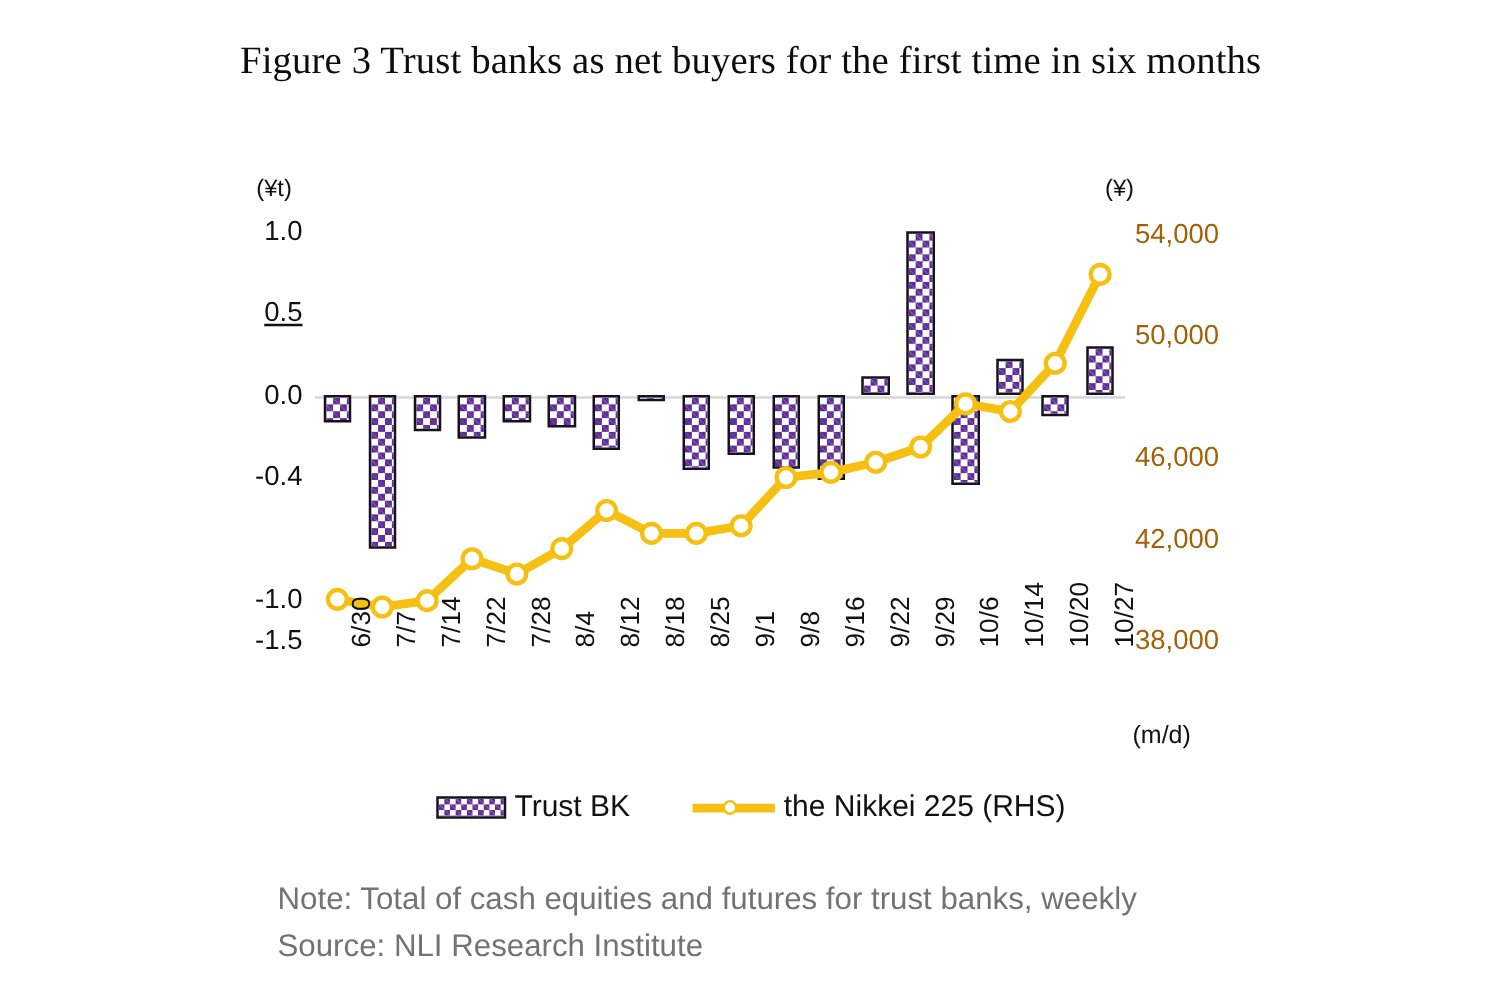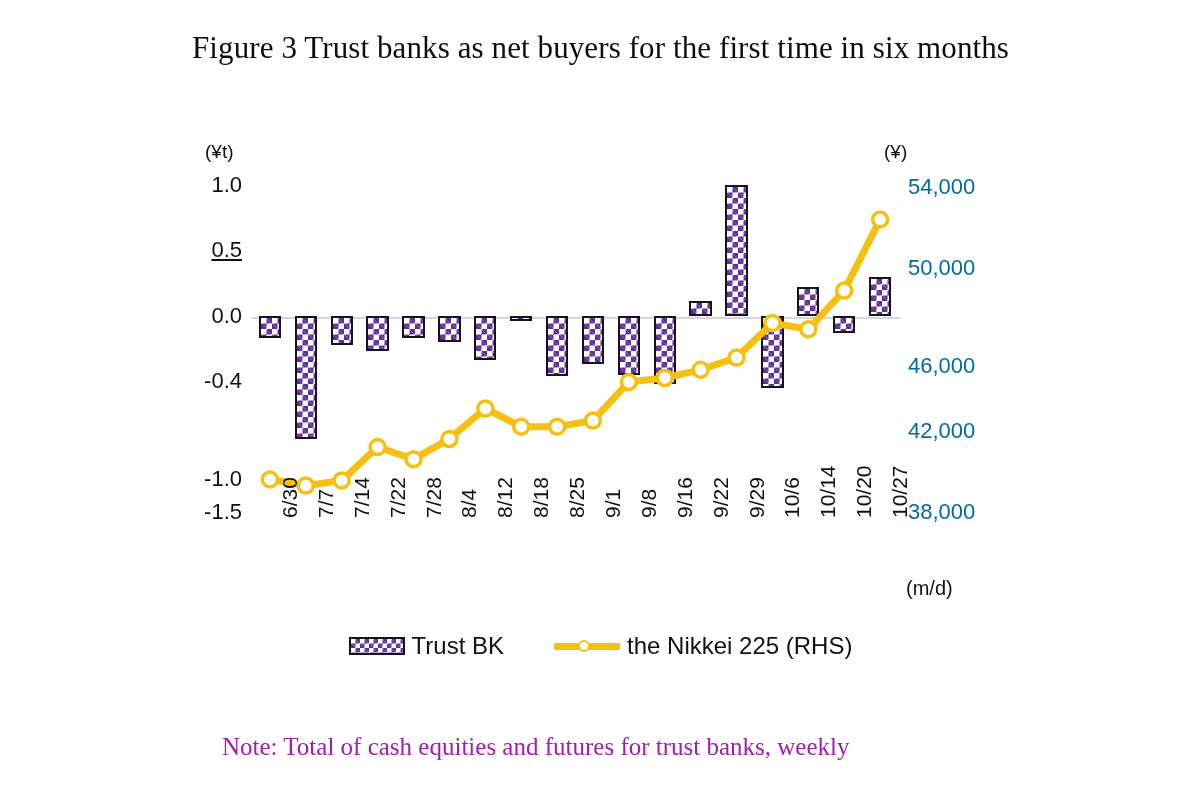--- a/index.html
+++ b/index.html
@@ -74,21 +74,21 @@
     top: 0;
     width: 100px;
     height: 804px;
   }
   .ytick-right {
     position: absolute;
     left: 0;
     width: 100px;
     text-align: left;
     font-size: 22px;
-    color: #0369a1;
+    color: #a16207;
     transform: translateY(-50%);
     white-space: nowrap;
   }
 
   
   #zero-line {
     position: absolute;
     left: 252px;
     top: 317px;
     width: 648px;
@@ -200,26 +200,25 @@
     background: #ffffff;
     border: 2.5px solid #f5c011;
     box-sizing: border-box;
   }
 
   
   #notes {
     position: absolute;
     left: 222px;
     top: 700px;
-    font-family: Liberation Serif, serif;
+    font-family: Liberation Sans, sans-serif;
     font-size: 25px;
     line-height: 1.52;
-    color: #a21caf;
-    white-space: nowrap;
-    margin-top: 28px;
+    color: #737373;
+    white-space: nowrap;
   }
 </style>
 </head>
 <body>
 
 <div id="figure-title">Figure 3 Trust banks as net buyers for the first time in six months</div>
 
 <div id="chart-area">
 
   <div class="axis-unit" id="left-unit">(¥t)</div>
@@ -320,13 +319,14 @@
     <span class="legend-swatch-line">
       <span class="lseg"></span>
       <span class="lmark"></span>
     </span>
     <span>the Nikkei 225 (RHS)</span>
   </div>
 </div>
 
 <div id="notes">
   <div>Note: Total of cash equities and futures for trust banks, weekly</div>
+  <div>Source: NLI Research Institute</div>
 </div>
 
 </body></html>

